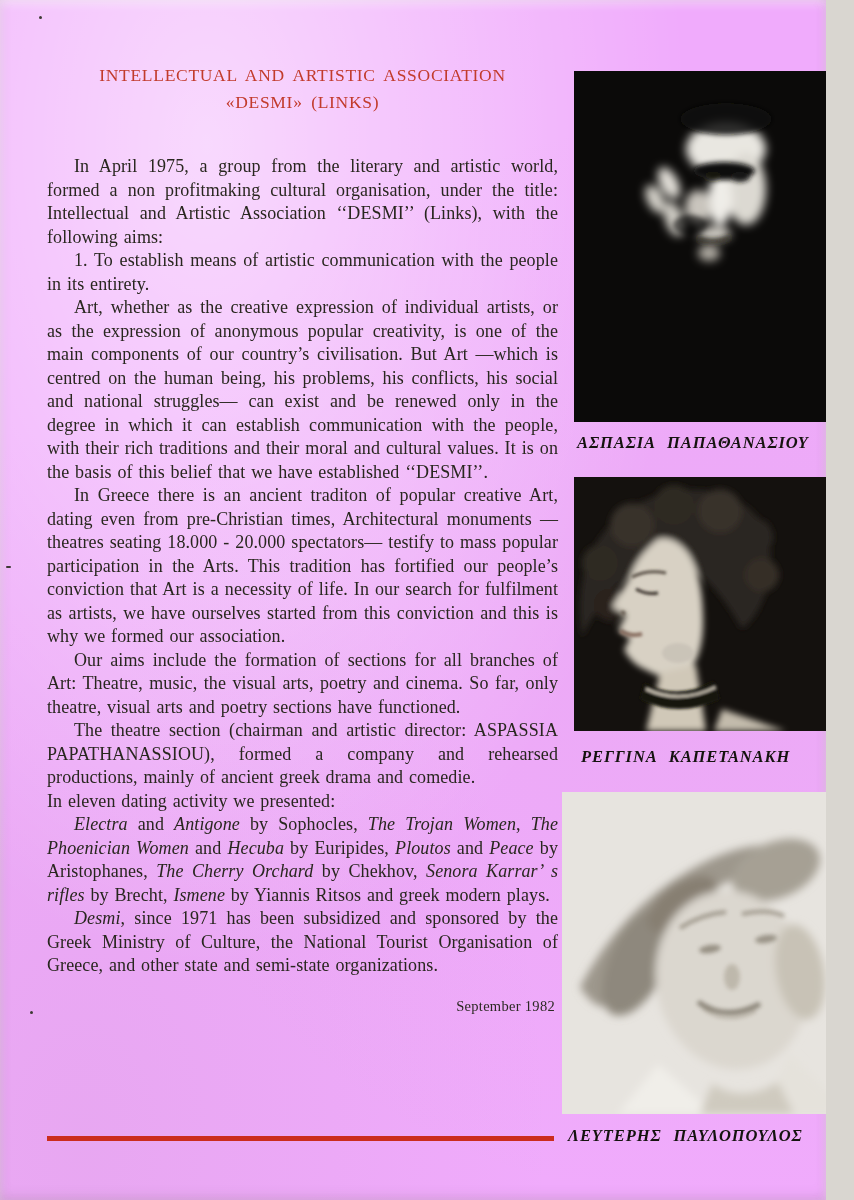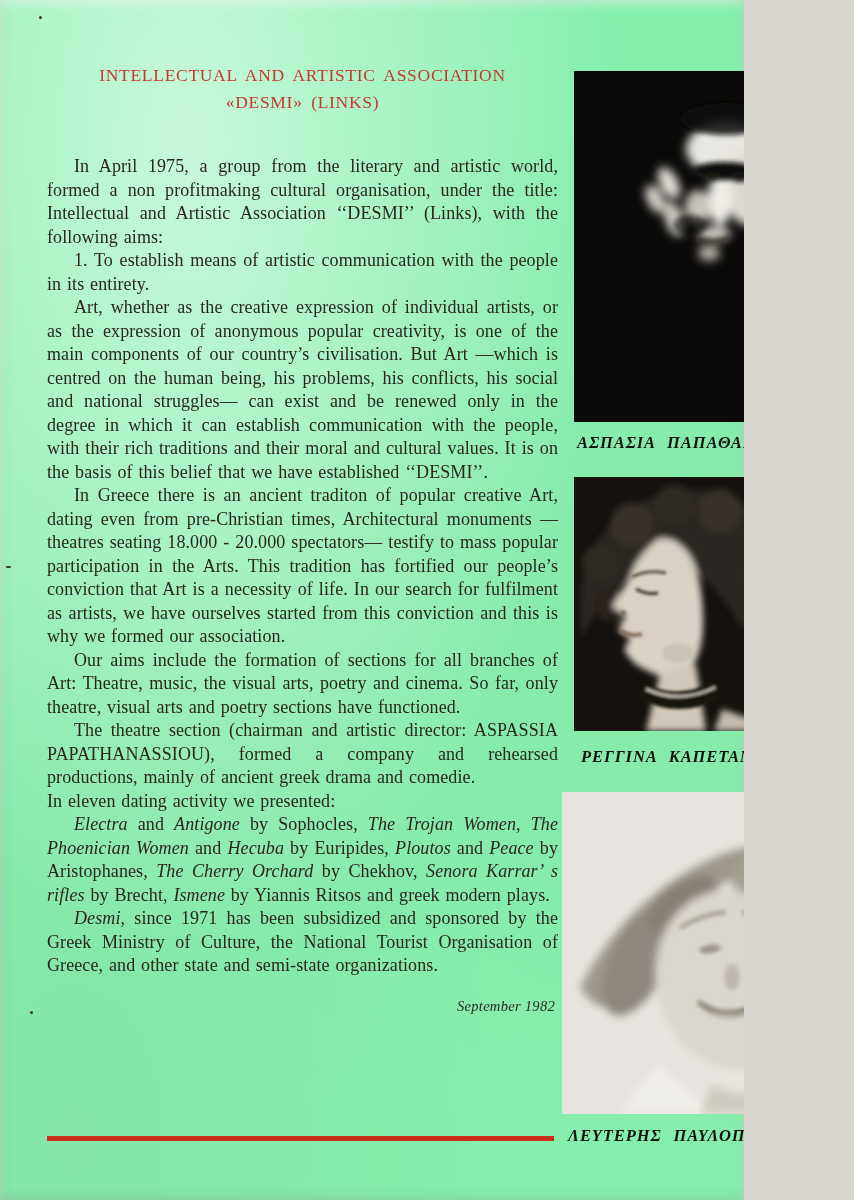--- a/index.html
+++ b/index.html
@@ -1,19 +1,19 @@
 <!DOCTYPE html>
 <html><head>
 <meta charset="utf-8">
 <style>
   html,body{margin:0;padding:0;}
   body{width:854px;height:1200px;background:#d9d6d0;font-family:"Liberation Serif",serif;}
   .page{
-    position:relative;width:744px;height:1200px;overflow:hidden;
-    background:#86efac;
+    position:relative;width:826px;height:1200px;overflow:hidden;
+    background:#f0abfc;
     box-shadow:inset 0 -5px 12px rgba(95,90,78,.10),
                inset 4px 0 10px rgba(95,90,78,.06),
                inset -3px 0 8px rgba(95,90,78,.05),
                inset 0 4px 8px rgba(255,255,255,.5);
   }
   .page::before{
     content:"";position:absolute;inset:0;pointer-events:none;
     background:
       radial-gradient(ellipse at 25% 12%, rgba(255,255,255,.55), rgba(255,255,255,0) 55%),
       radial-gradient(ellipse at 85% 55%, rgba(150,142,125,.05), rgba(150,142,125,0) 60%),
@@ -26,21 +26,21 @@
   }
   .body-col{
     position:absolute;left:47px;top:155px;width:511px;
     font-size:18px;line-height:23.5px;color:#29271f;
     text-align:justify;letter-spacing:.1px;word-spacing:1.2px;
   }
   .body-col p{margin:0;}
   .body-col p.indent{text-indent:27px;}
   .date-line{
     position:absolute;left:47px;top:998px;width:508px;
-    text-align:right;font-size:14.5px;color:#2b2922;letter-spacing:.3px;font-style:italic;
+    text-align:right;font-size:14.5px;color:#2b2922;letter-spacing:.3px;
   }
   .photo{position:absolute;overflow:hidden;font-size:0;line-height:0;}
   #photo1{left:574px;top:71px;width:262px;height:351px;}
   #photo2{left:574px;top:477px;width:262px;height:254px;}
   #photo3{left:562px;top:792px;width:290px;height:322px;}
   .caption{
     position:absolute;font-style:italic;font-weight:bold;
     font-size:16.5px;letter-spacing:.9px;word-spacing:7px;
     color:#15130f;white-space:nowrap;line-height:20px;
   }

